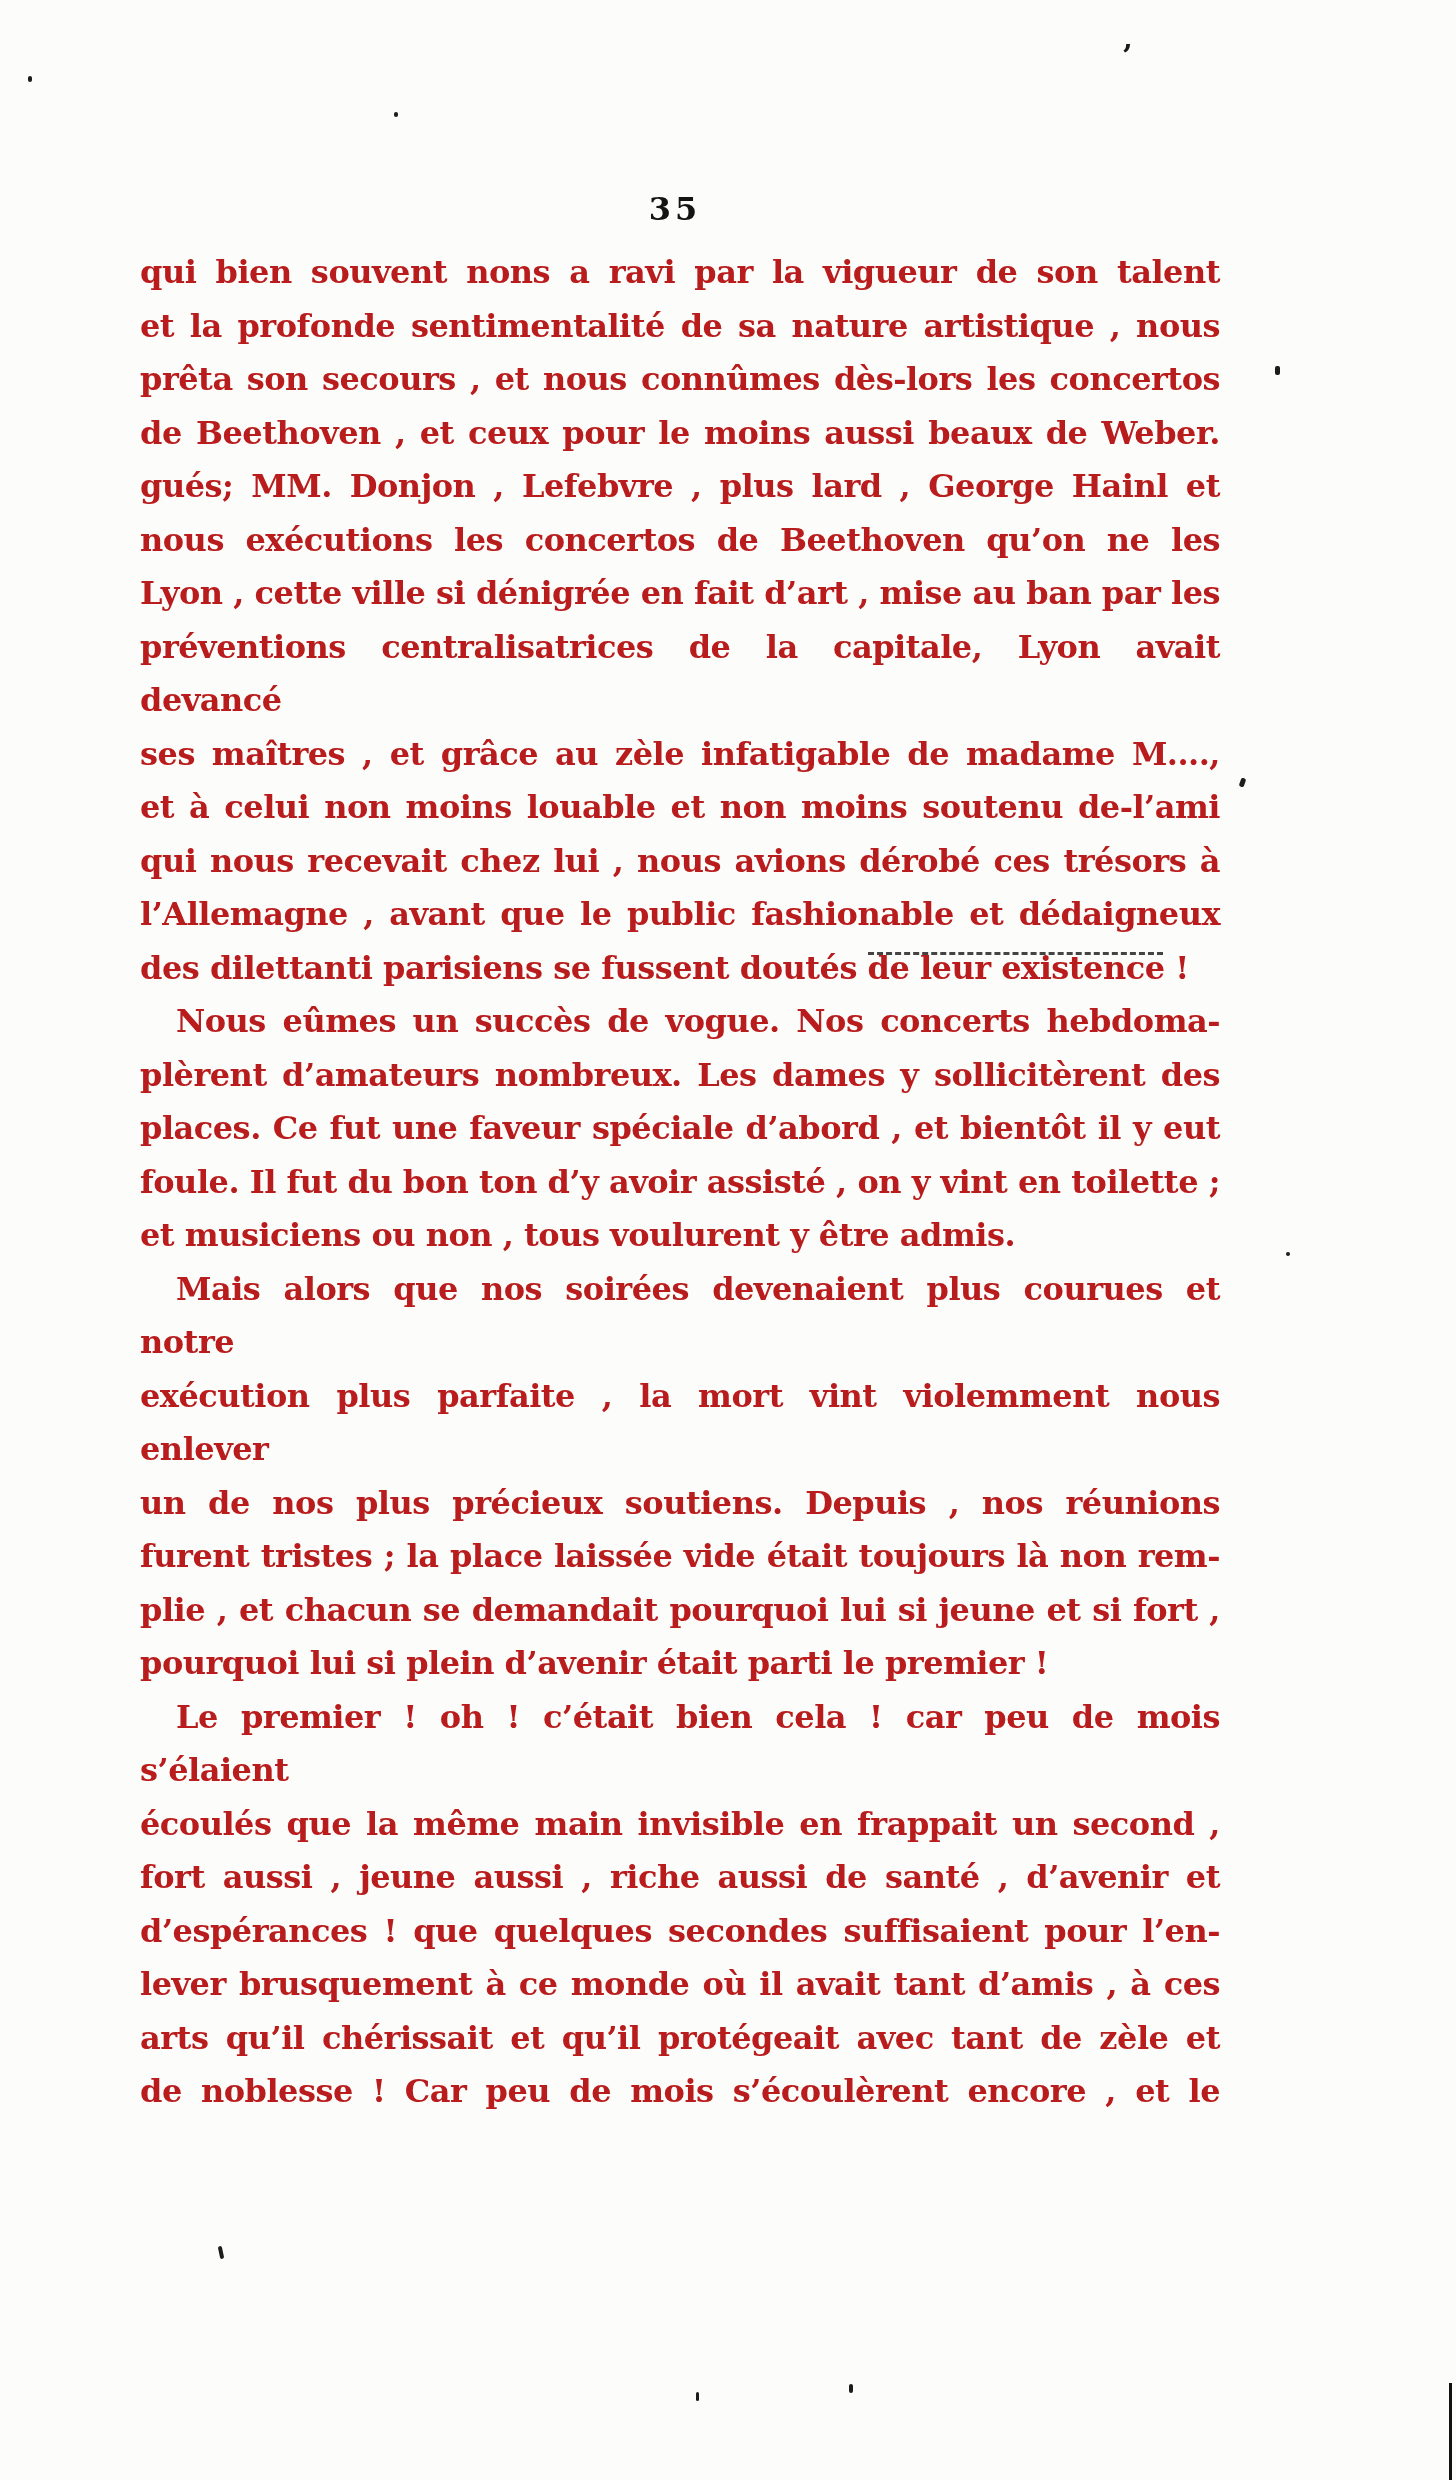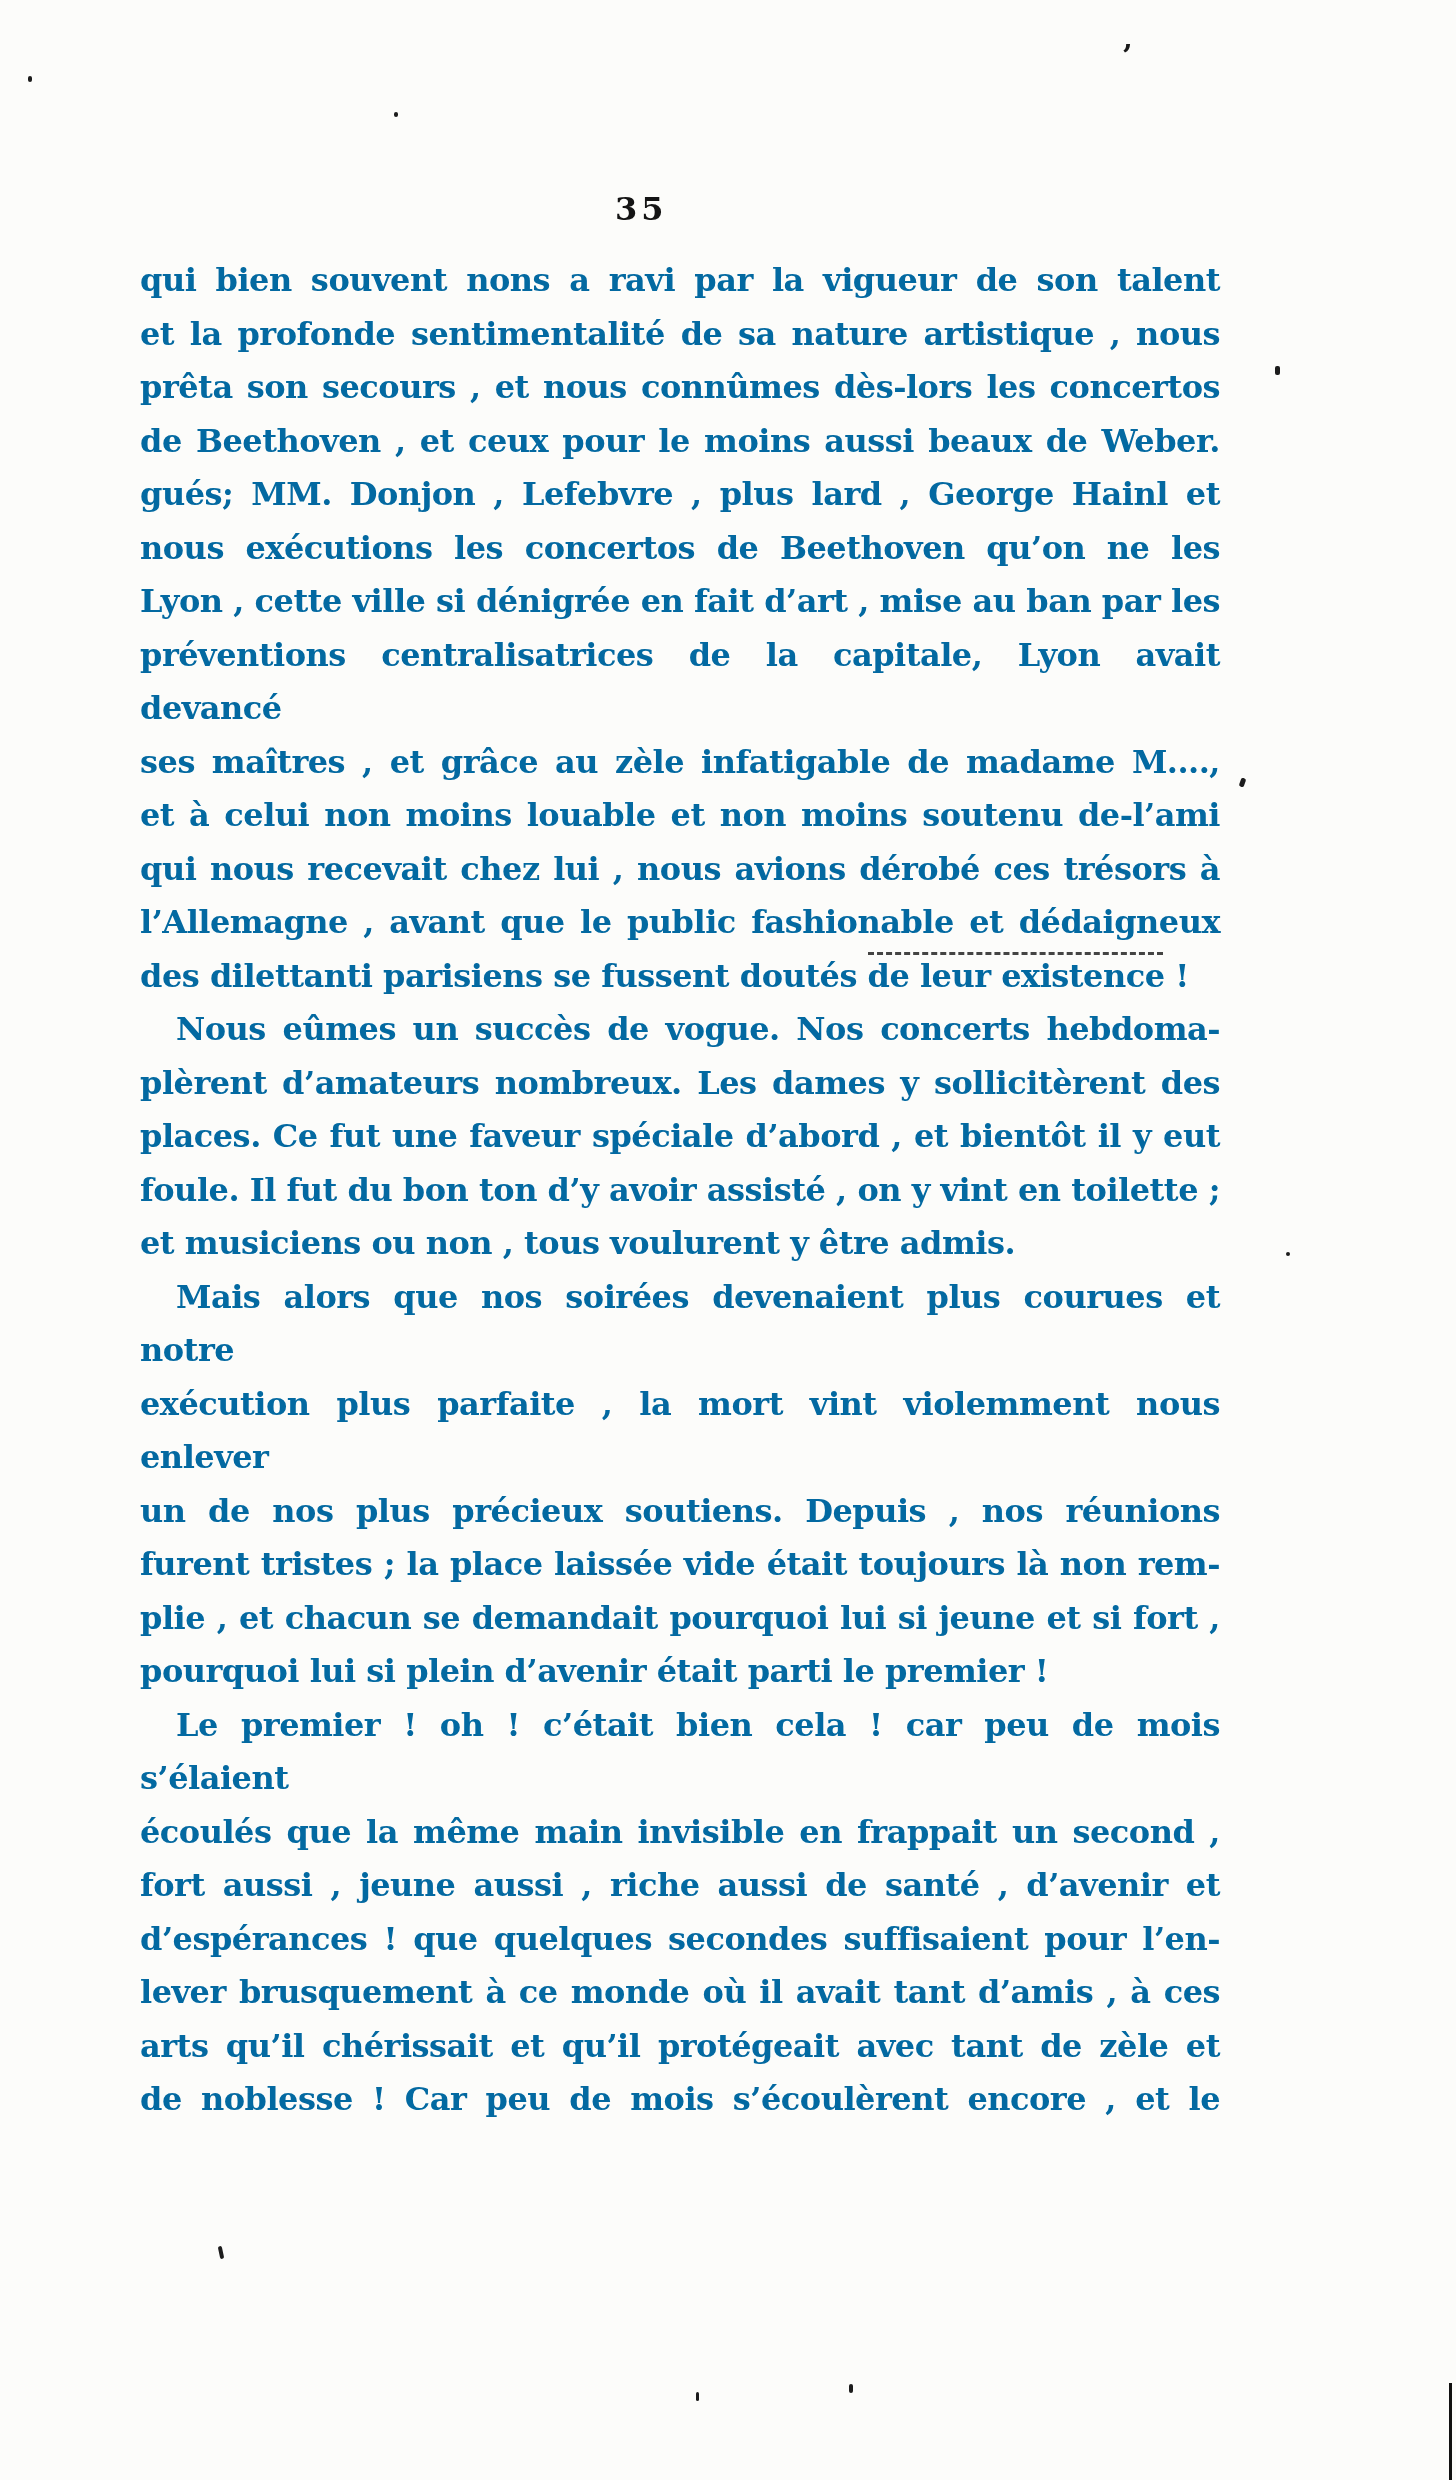--- a/index.html
+++ b/index.html
@@ -15,37 +15,36 @@
     background: #fcfcfa;
     overflow: hidden;
     font-family: "DejaVu Serif", "Liberation Serif", serif;
     color: #141414;
   }
   .page-number {
     position: absolute;
     top: 190px;
     left: 615px;
     width: 120px;
-    text-align: left;
+    text-align: center;
     font-size: 32px;
     font-weight: bold;
     letter-spacing: 4px;
     color: #141414;
   }
   .text-block {
     position: absolute;
     left: 140px;
     top: 246px;
     width: 1080px;
     font-size: 32px;
     font-weight: bold;
     line-height: 53.5px;
     letter-spacing: -0.5px;
-    color: #0369a1;
-    margin-top: 8px;
+    color: #b91c1c;
   }
   .line {
     width: 100%;
     white-space: normal;
     text-align: justify;
     text-align-last: justify;
   }
   .line.flush-left {
     text-align: right;
     text-align-last: left;

